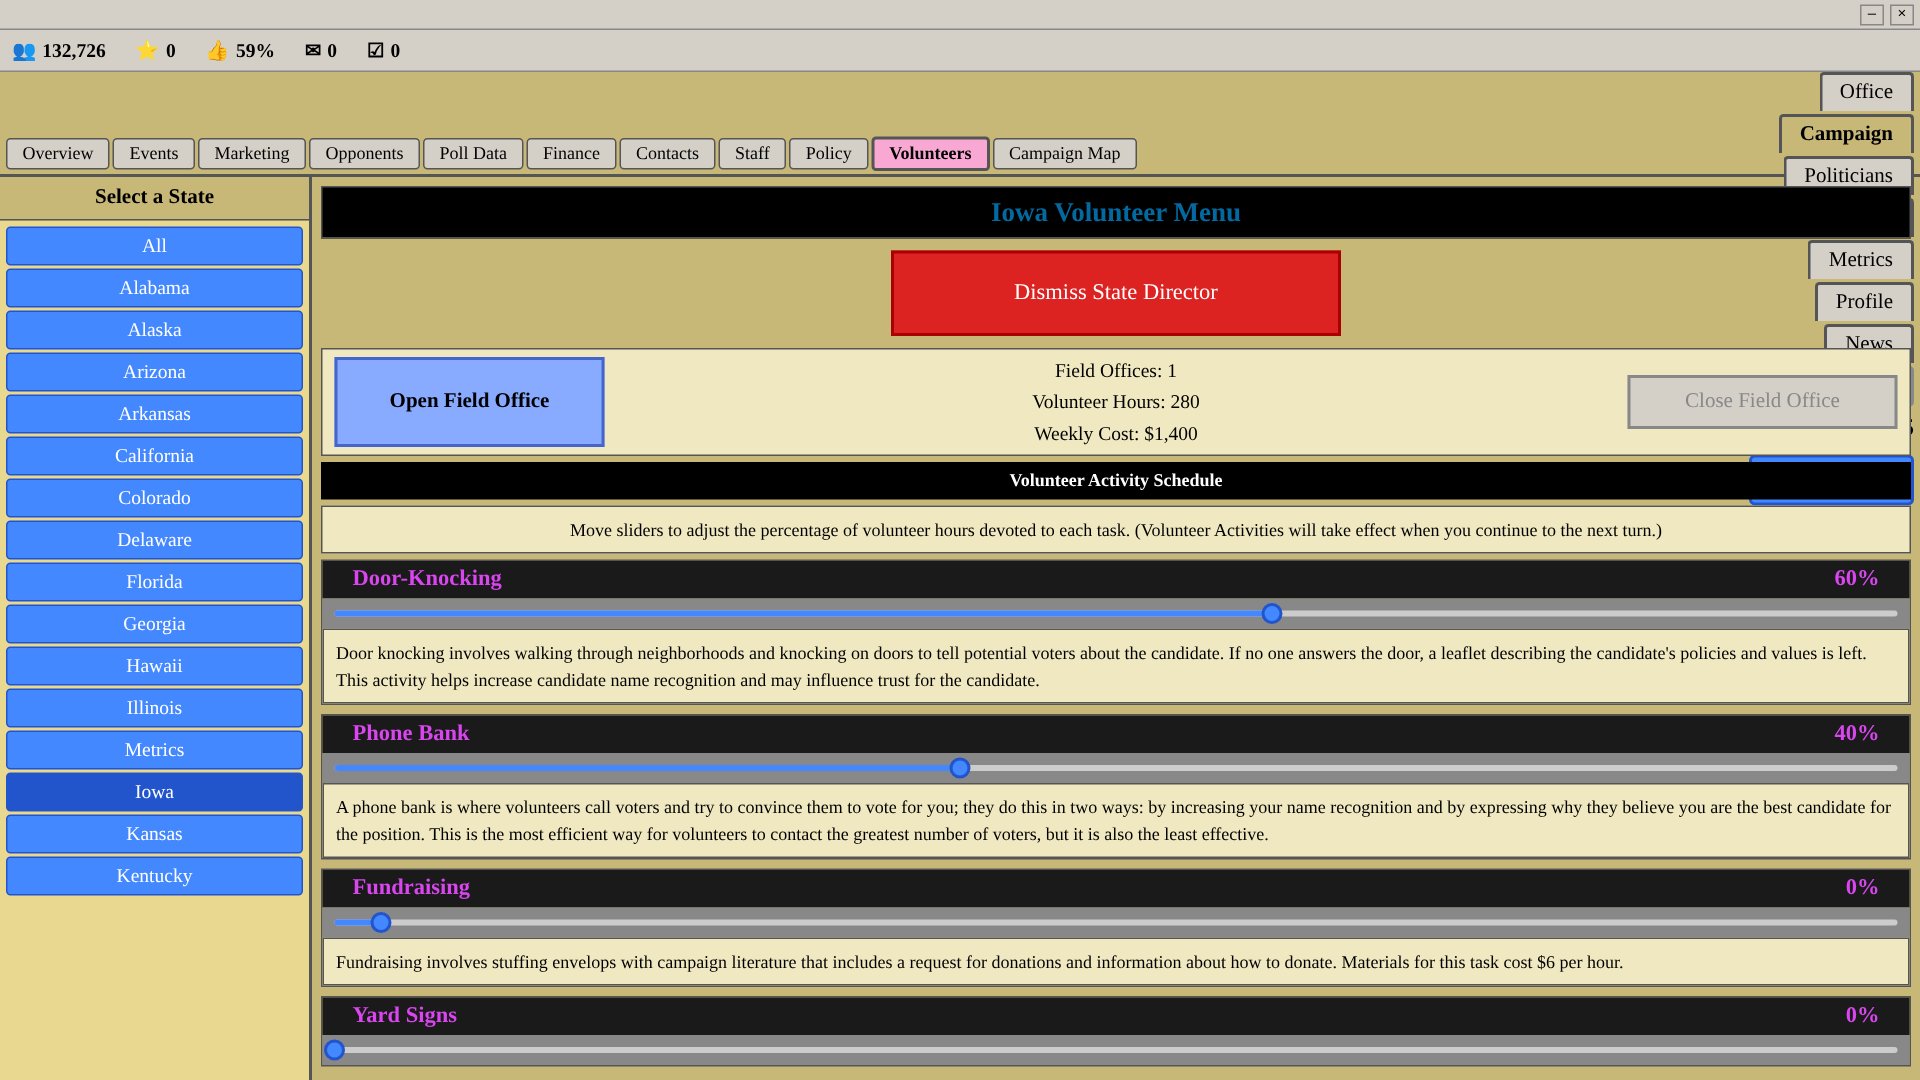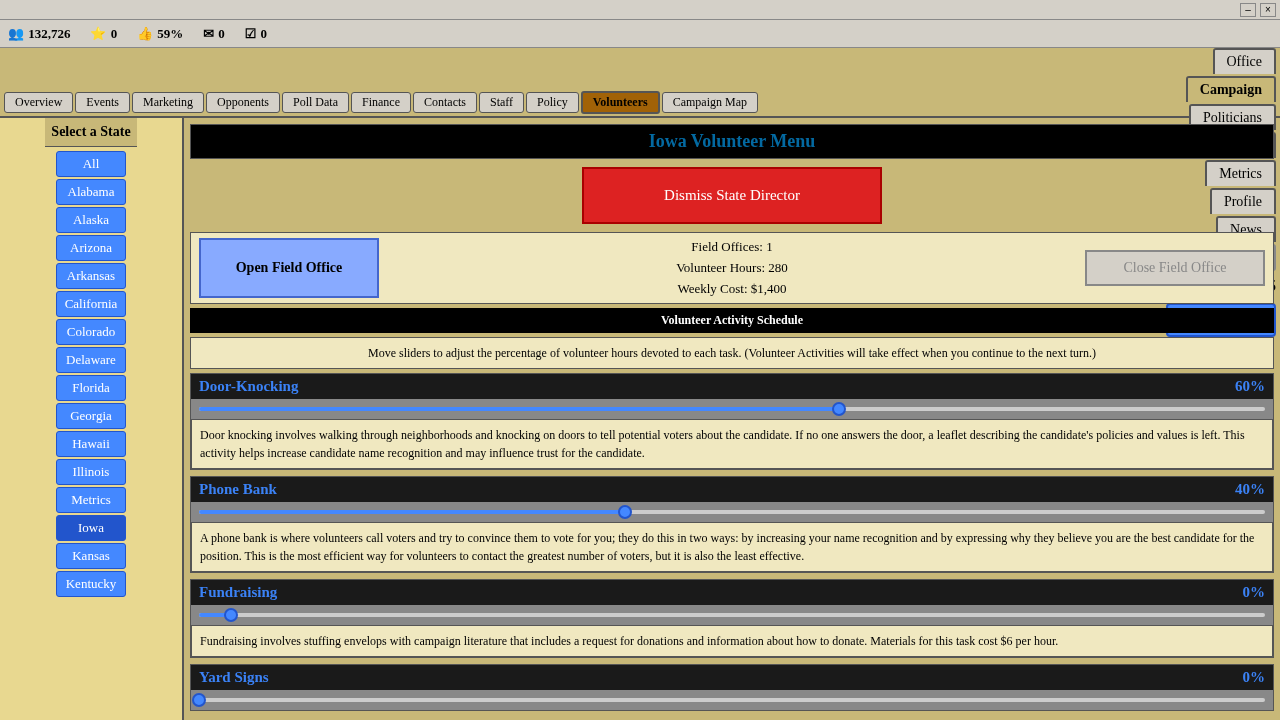--- a/index.html
+++ b/index.html
@@ -109,38 +109,37 @@
     }
     .sub-tab {
       padding: 2px 10px;
       border: 1px solid #555;
       background: #d4d0c8;
       cursor: pointer;
       font-size: 12px;
       font-family: "Times New Roman", serif;
       border-radius: 3px;
     }
-    .sub-tab.active { background: #a16207; font-weight: bold; border: 2px solid #555; }
+    .sub-tab.active { background: #f9a8d4; font-weight: bold; border: 2px solid #555; }
 
     
     #content-area {
       display: flex;
       height: calc(720px - 20px - 28px - 40px - 30px);
       background: #c8b878;
     }
 
     
     #state-sidebar {
-      width: 184px;
+      width: 208px;
       background: #e8d890;
       border-right: 2px solid #555;
       display: flex;
       flex-direction: column;
       overflow: hidden;
-      align-items: center;
     }
     #state-sidebar-header {
       background: #c8b878;
       text-align: center;
       padding: 6px;
       font-weight: bold;
       font-size: 14px;
       border-bottom: 1px solid #555;
     }
     #state-list-container {
@@ -262,25 +261,25 @@
       padding: 6px 8px;
       font-size: 12px;
       line-height: 1.5;
     }
     .activity-section {
       border: 1px solid #555;
       margin-bottom: 2px;
     }
     .activity-row-header {
       background: #1a1a1a;
-      color: #3b82f6;
+      color: #d946ef;
       display: flex;
       align-items: flex-end;
       justify-content: space-between;
-      padding: 4px 8px;
+      padding: 4px 20px;
     }
     .activity-name { font-size: 15px; font-weight: bold; }
     .activity-pct { font-size: 15px; font-weight: bold; }
     .slider-container {
       background: #888;
       padding: 4px 8px;
       position: relative;
       height: 20px;
       display: flex;
       align-items: center;

